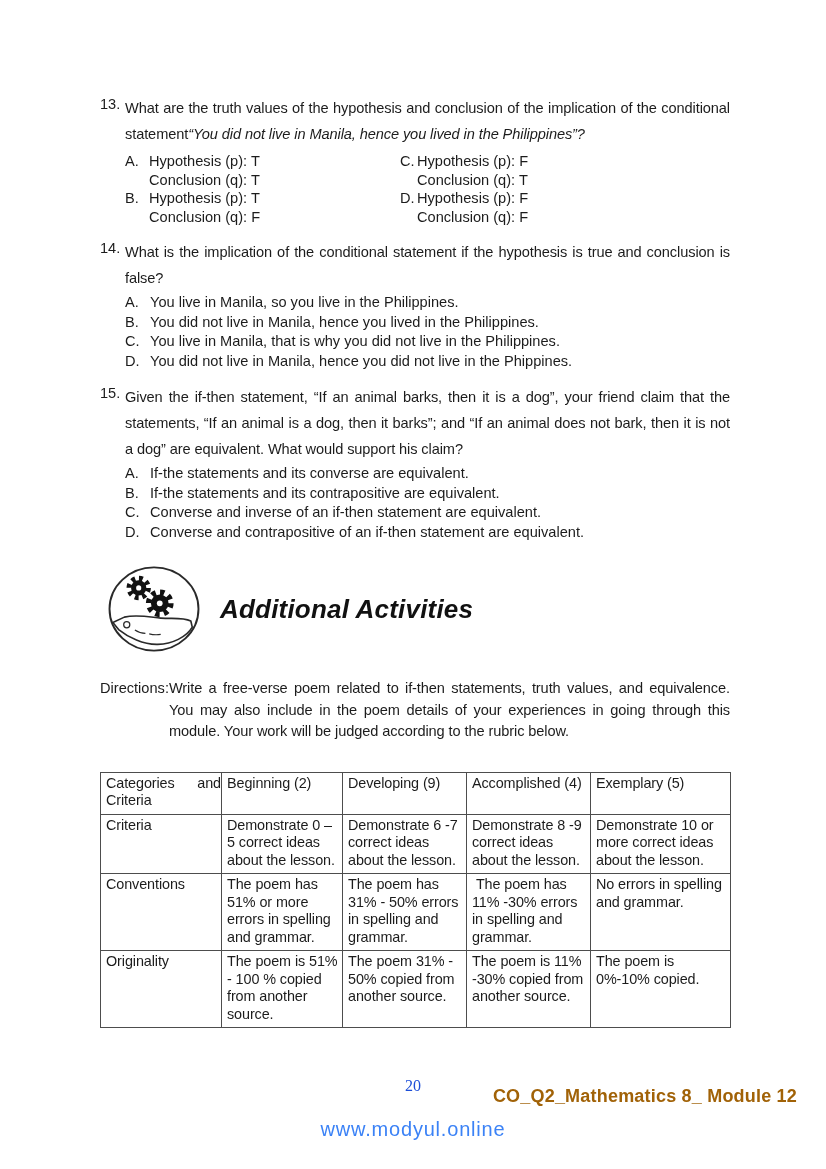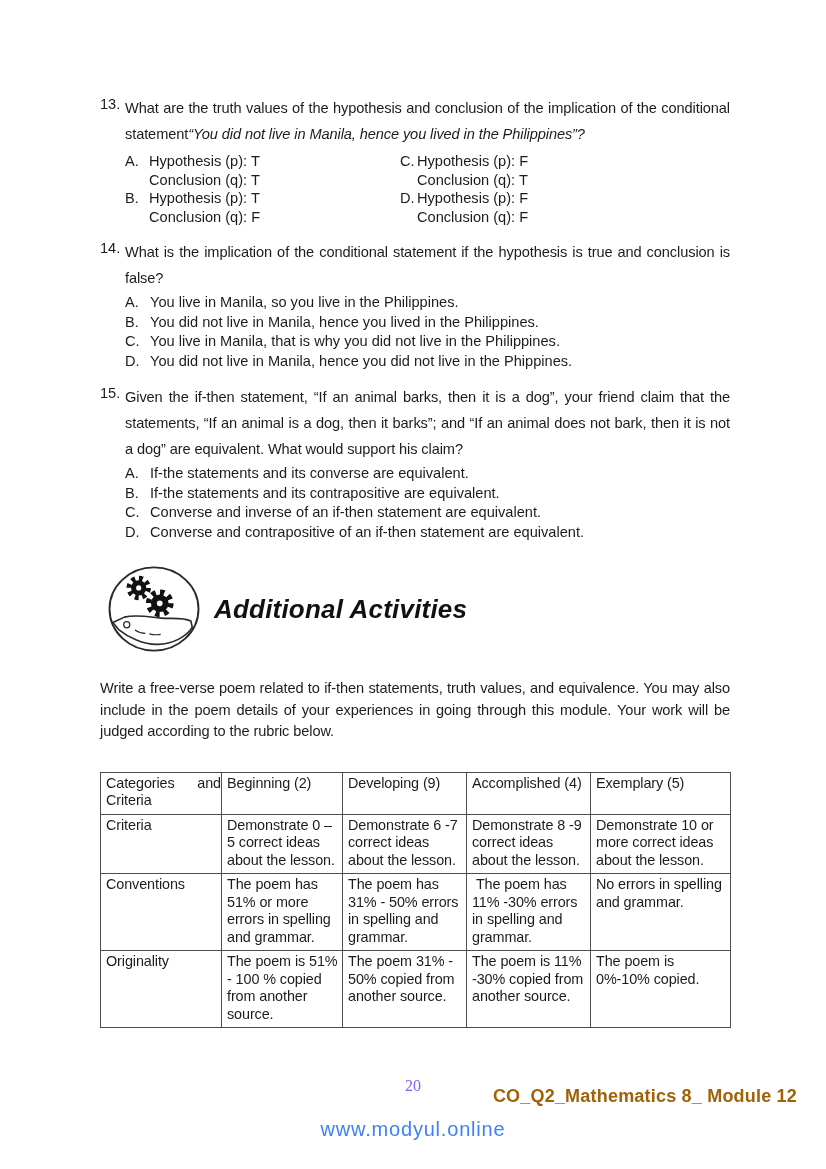--- a/index.html
+++ b/index.html
@@ -28,21 +28,21 @@
 
   .opts { margin-top: 2px; }
   .opt { display: flex; font-size: 14.6px; line-height: 19.5px; }
   .opt .opt-label { width: 25px; flex: none; }
 
   
   .section-head { display: flex; align-items: center; margin: 22px 0 0 6px; height: 90px; }
   .section-icon { width: 96px; height: 88px; flex: none; }
   .section-title {
     font-size: 26px; font-weight: bold; font-style: italic;
-    margin-left: 12px; letter-spacing: 0.2px; color: #111;
+    margin-left: 18px; letter-spacing: 0.2px; color: #111;
   }
 
   
   .directions { display: flex; margin-top: 24px; font-size: 14.6px; line-height: 21.5px; }
   .directions .dir-label { flex: none; white-space: nowrap; }
   .directions .dir-text { flex: 1; text-align: justify; letter-spacing: -0.1px; }
 
   
   table.rubric { border-collapse: collapse; table-layout: fixed; width: 630px; margin-top: 29px; }
   table.rubric col.c1 { width: 121px; }
@@ -56,21 +56,21 @@
     text-align: left; vertical-align: top;
     padding: 2px 0 4px 5px;
     white-space: pre-wrap;
     letter-spacing: -0.1px;
   }
   table.rubric th { text-align: justify; }
 
   
   .page-number {
     position: absolute; left: 0; right: 0; top: 1077px;
-    text-align: center; font-family: "Liberation Serif", serif; font-size: 16px; color: #8b5cf6;
+    text-align: center; font-family: "Liberation Serif", serif; font-size: 16px; color: #1d4ed8;
   }
   .footer-label {
     position: absolute; right: 29px; top: 1086px;
     font-size: 18px; font-weight: bold; color: #a16207; letter-spacing: 0.2px;
   }
   .watermark {
     position: absolute; left: 0; right: 0; top: 1118px;
     text-align: center; font-size: 20px; color: #3b82f6; letter-spacing: 0.8px;
   }
 </style>
@@ -190,20 +190,21 @@
         <g>
           <path d="M7,60 L19,54.5 C32,51.5 46,54.5 57,55.5 C69,56.5 80,54.5 88.5,58.5 L90,65 C84,75.5 69,82.5 54,83 C39,83.5 23,75.5 13,67.5 Z" fill="#ffffff" stroke="#2a2a2a" stroke-width="1.7" stroke-linejoin="round"></path>
           <circle cx="21.5" cy="62.5" r="3.2" fill="none" stroke="#2a2a2a" stroke-width="1.3"></circle>
           <path d="M30,68 q5,3.5 11,3.5 M45,72 q6,1.5 12,0.5" fill="none" stroke="#2a2a2a" stroke-width="1.2"></path>
         </g>
       </svg>
       <h1 class="section-title">Additional Activities</h1>
     </div>
 
     <div class="directions">
+      <span class="dir-label">Directions:</span>
       <p class="dir-text">Write a free-verse poem related to if-then statements, truth values, and equivalence. You may also include in the poem details of your experiences in going through this module. Your work will be judged according to the rubric below.</p>
     </div>
 
     <table class="rubric">
       <colgroup>
           <col class="c1">
           <col class="c2">
           <col class="c3">
           <col class="c4">
           <col class="c5">

